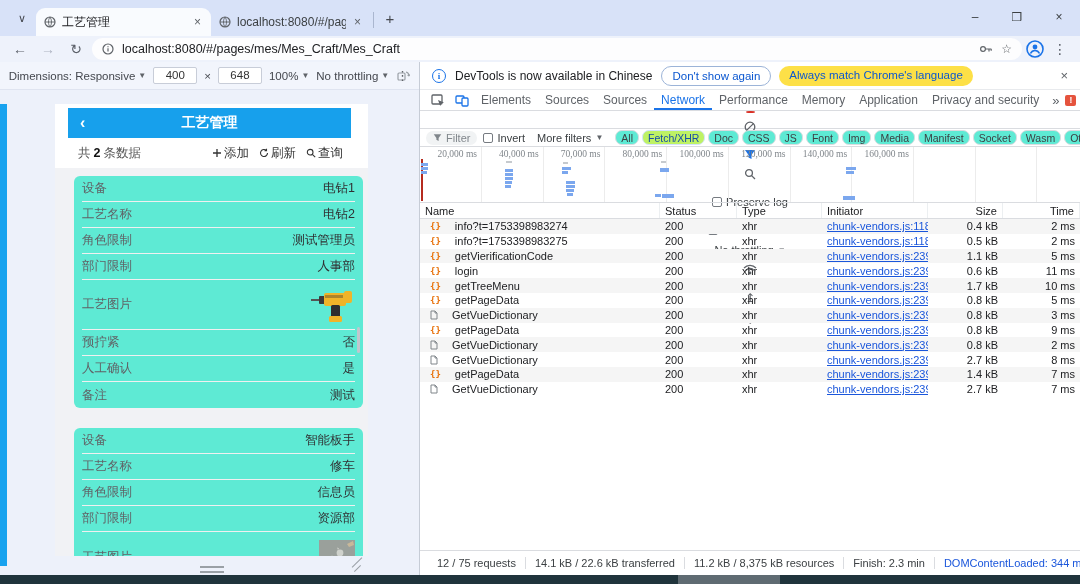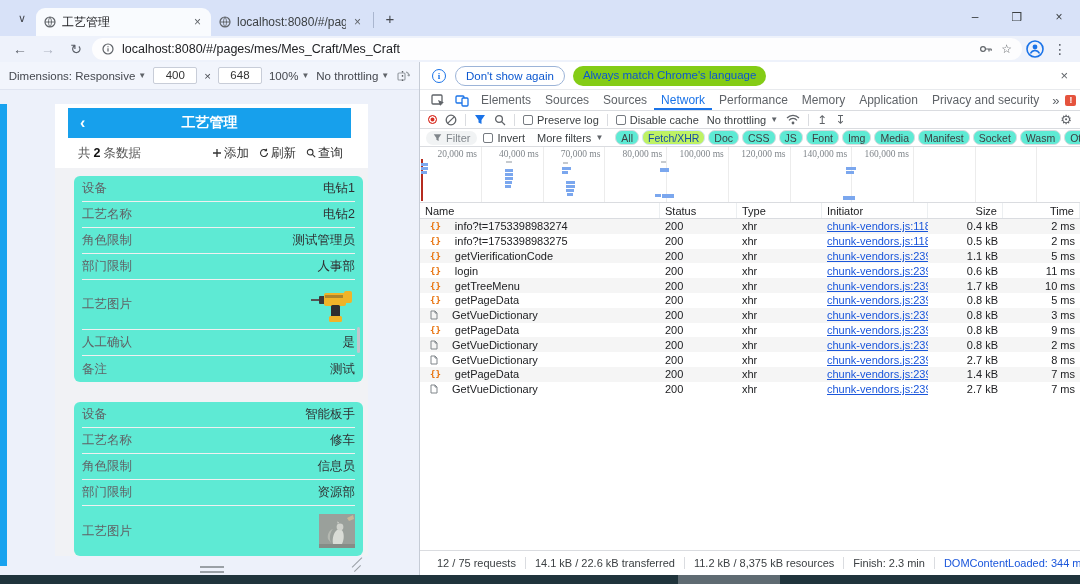--- a/index.html
+++ b/index.html
@@ -59,34 +59,34 @@
   .handle-corner { position:absolute; left:350px; top:500px; width:14px; height:14px; }
   .handle-corner span { position:absolute; width:14px; border-top:1.5px solid #9aa0a6; transform:rotate(-45deg); }
   .handle-corner span:nth-child(2) { top:6px; left:3px; width:9px; }
 
   
   .devtools { flex:1; background:#fff; display:flex; flex-direction:column; min-width:0; }
   .infobar { height:28px; display:flex; align-items:center; gap:9px; padding:0 12px; border-bottom:1px solid #e8eaed; font-size:12px; }
   .info-ico { width:14px; height:14px; border:1.5px solid #1a73e8; border-radius:50%; color:#1a73e8; font-size:9px; font-weight:bold; display:flex; align-items:center; justify-content:center; font-family:"Liberation Serif",serif; }
   .ibtn { border-radius:11px; padding:3px 10px; font-size:11.5px; color:#0b57d0; white-space:nowrap; }
   .ibtn.outline { border:1px solid #9cb4d8; background:#fff; }
-  .ibtn.tonal { background:#84cc16; }
+  .ibtn.tonal { background:#fde047; }
   .infobar .close { margin-left:auto; color:#5f6368; font-size:13px; }
 
   .dt-tabbar { height:21px; display:flex; align-items:center; border-bottom:1px solid #dadce0; padding-left:6px; font-size:12px; color:#5f6368; }
   .dt-icobtn { padding:0 5px; display:flex; align-items:center; }
   .dt-tab { padding:0 7px; height:100%; display:flex; align-items:center; white-space:nowrap; }
   .dt-tab.active { color:#1a73e8; box-shadow:inset 0 -2px 0 #1a73e8; }
   .dt-more { padding:0 6px; font-size:13px; }
   .dt-right { margin-left:auto; display:flex; align-items:center; gap:9px; padding-right:8px; }
   .issue-badge { display:flex; align-items:center; gap:3px; color:#202124; }
   .issue-ico { width:11px; height:11px; background:#e5533d; border-radius:2px; color:#fff; font-size:8.5px; font-weight:bold; display:flex; align-items:center; justify-content:center; }
   .gear,.kebab,.xclose { color:#5f6368; font-size:13px; }
 
-  .net-toolbar { height:18px; display:flex; align-items:center; gap:8px; padding:0 8px; border-bottom:1px solid #dadce0; font-size:11px; color:#3c4043; }
+  .net-toolbar { height:18px; display:flex; align-items:center; gap:8px; padding:0 8px; border-bottom:1px solid #dadce0; font-size:11px; color:#3c4043;flex-direction:column; }
   .rec { width:9px; height:9px; border-radius:50%; background:#d93025; box-shadow:0 0 0 1.5px #fff inset; border:1.5px solid #d93025; }
   .vsep { width:1px; height:12px; background:#dadce0; }
   .cb { width:10px; height:10px; border:1px solid #767b81; border-radius:2px; display:inline-block; }
   .tb-item { display:flex; align-items:center; gap:4px; white-space:nowrap; }
   .sym { color:#5f6368; font-size:12px; }
 
   .filter-row { height:18px; display:flex; align-items:center; gap:6px; padding:0 6px; border-bottom:1px solid #dadce0; font-size:11px; color:#3c4043; }
   .filter-pill { width:150px; height:14px; background:#f1f3f4; border-radius:8px; display:flex; align-items:center; gap:4px; padding:0 7px; color:#80868b; }
   .chips { display:flex; gap:3px; align-items:center; }
   .chip { border:1px solid #dadce0; border-radius:7px; padding:0.5px 5px; font-size:10.5px; white-space:nowrap; color:#3c4043; background:#5eead4; }
@@ -279,20 +279,24 @@
                     <rect x="8" y="10" width="6" height="8" rx="1" fill="#3a3a3a"></rect>
                     <rect x="13" y="7" width="22" height="13" rx="2" fill="#f0b429"></rect>
                     <rect x="33" y="5" width="8" height="12" rx="2" fill="#f0b429"></rect>
                     <rect x="20" y="19" width="9" height="12" rx="1.5" fill="#2f2f2f"></rect>
                     <rect x="18" y="30" width="13" height="6" rx="1.5" fill="#f0b429"></rect>
                     <rect x="14" y="9" width="18" height="3" fill="#2f2f2f" opacity="0.35"></rect>
                   </svg>
                 </span>
               </div>
               <div class="frow">
+                <span class="lbl">预拧紧</span>
+                <span class="val">否</span>
+              </div>
+              <div class="frow">
                 <span class="lbl">人工确认</span>
                 <span class="val">是</span>
               </div>
               <div class="frow">
                 <span class="lbl">备注</span>
                 <span class="val">测试</span>
               </div>
             </div>
             <div class="card">
               <div class="frow">
@@ -338,20 +342,21 @@
       <div class="handle-corner">
           <span></span>
           <span></span>
         </div>
     </div>
 
     <div class="devtools">
 
       <div class="infobar">
         <span class="info-ico">i</span>
+        <span>DevTools is now available in Chinese</span>
         <span id="infobar-buttons" style="display:flex;gap:8px">
             <span class="ibtn outline">Don't show again</span>
             <span class="ibtn tonal">Always match Chrome's language</span>
           </span>
         <span class="close" style="margin-left:auto;color:#5f6368">×</span>
       </div>
 
       <div class="dt-tabbar">
         <span class="dt-icobtn">
             <svg width="14" height="13" viewBox="0 0 14 13">

